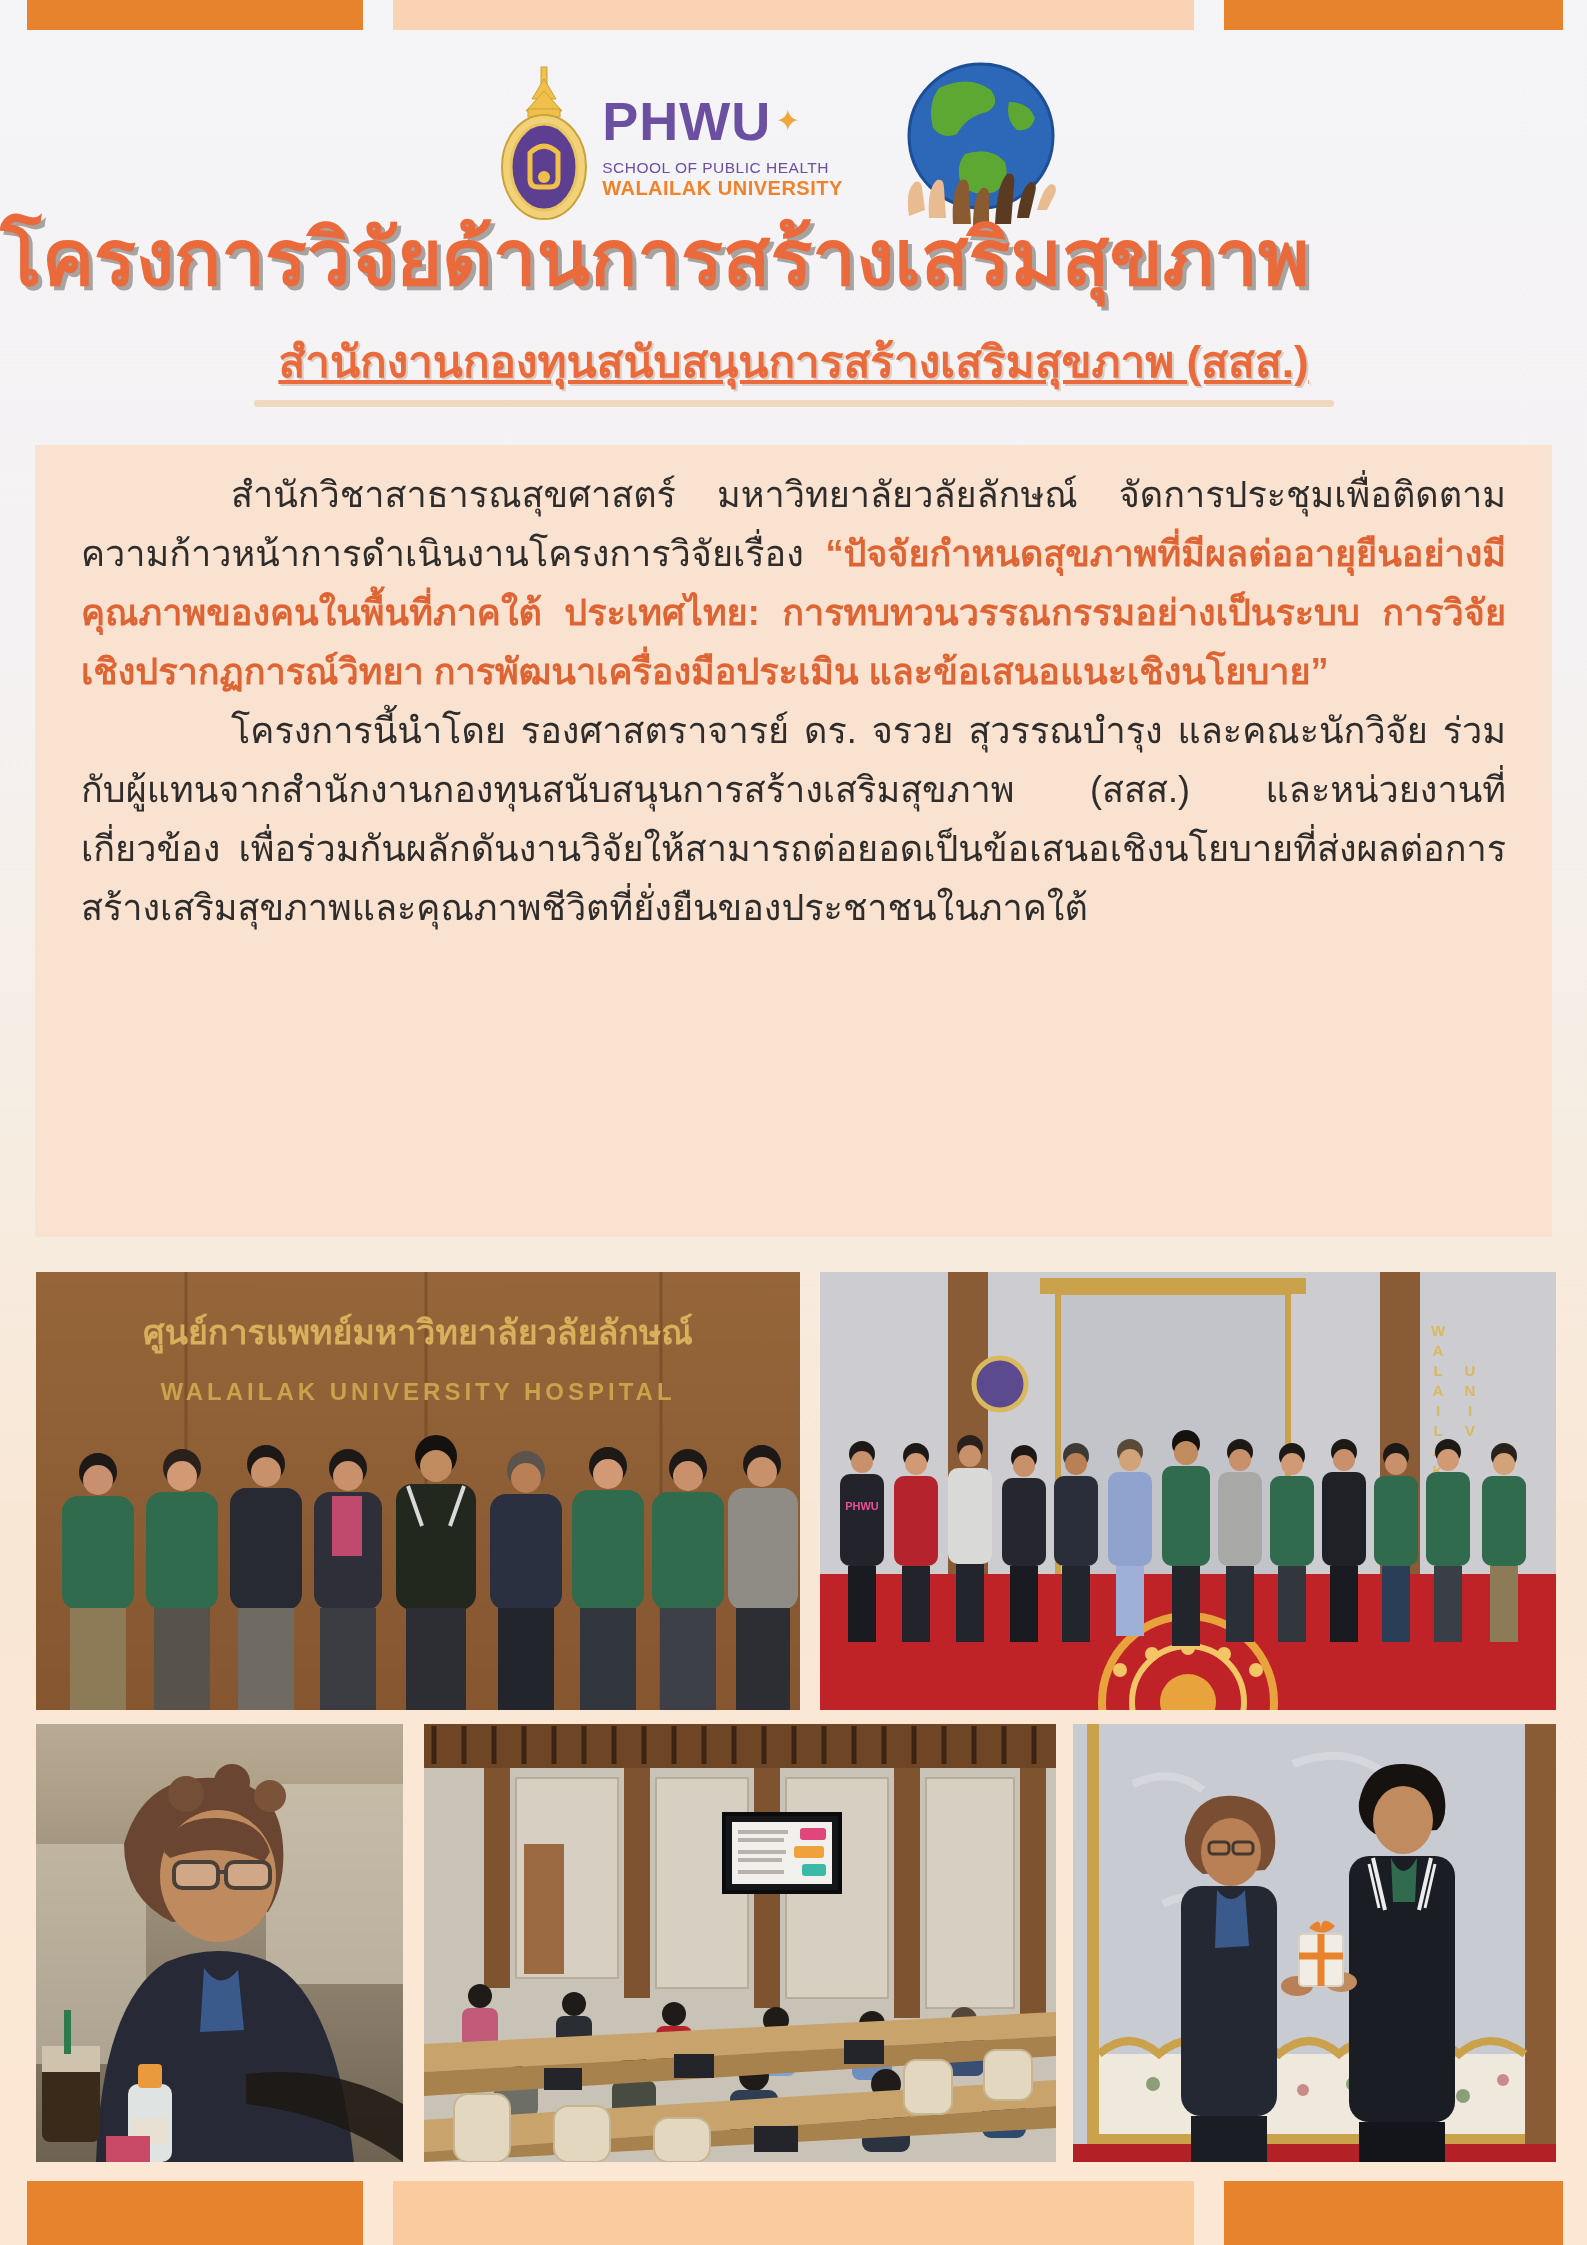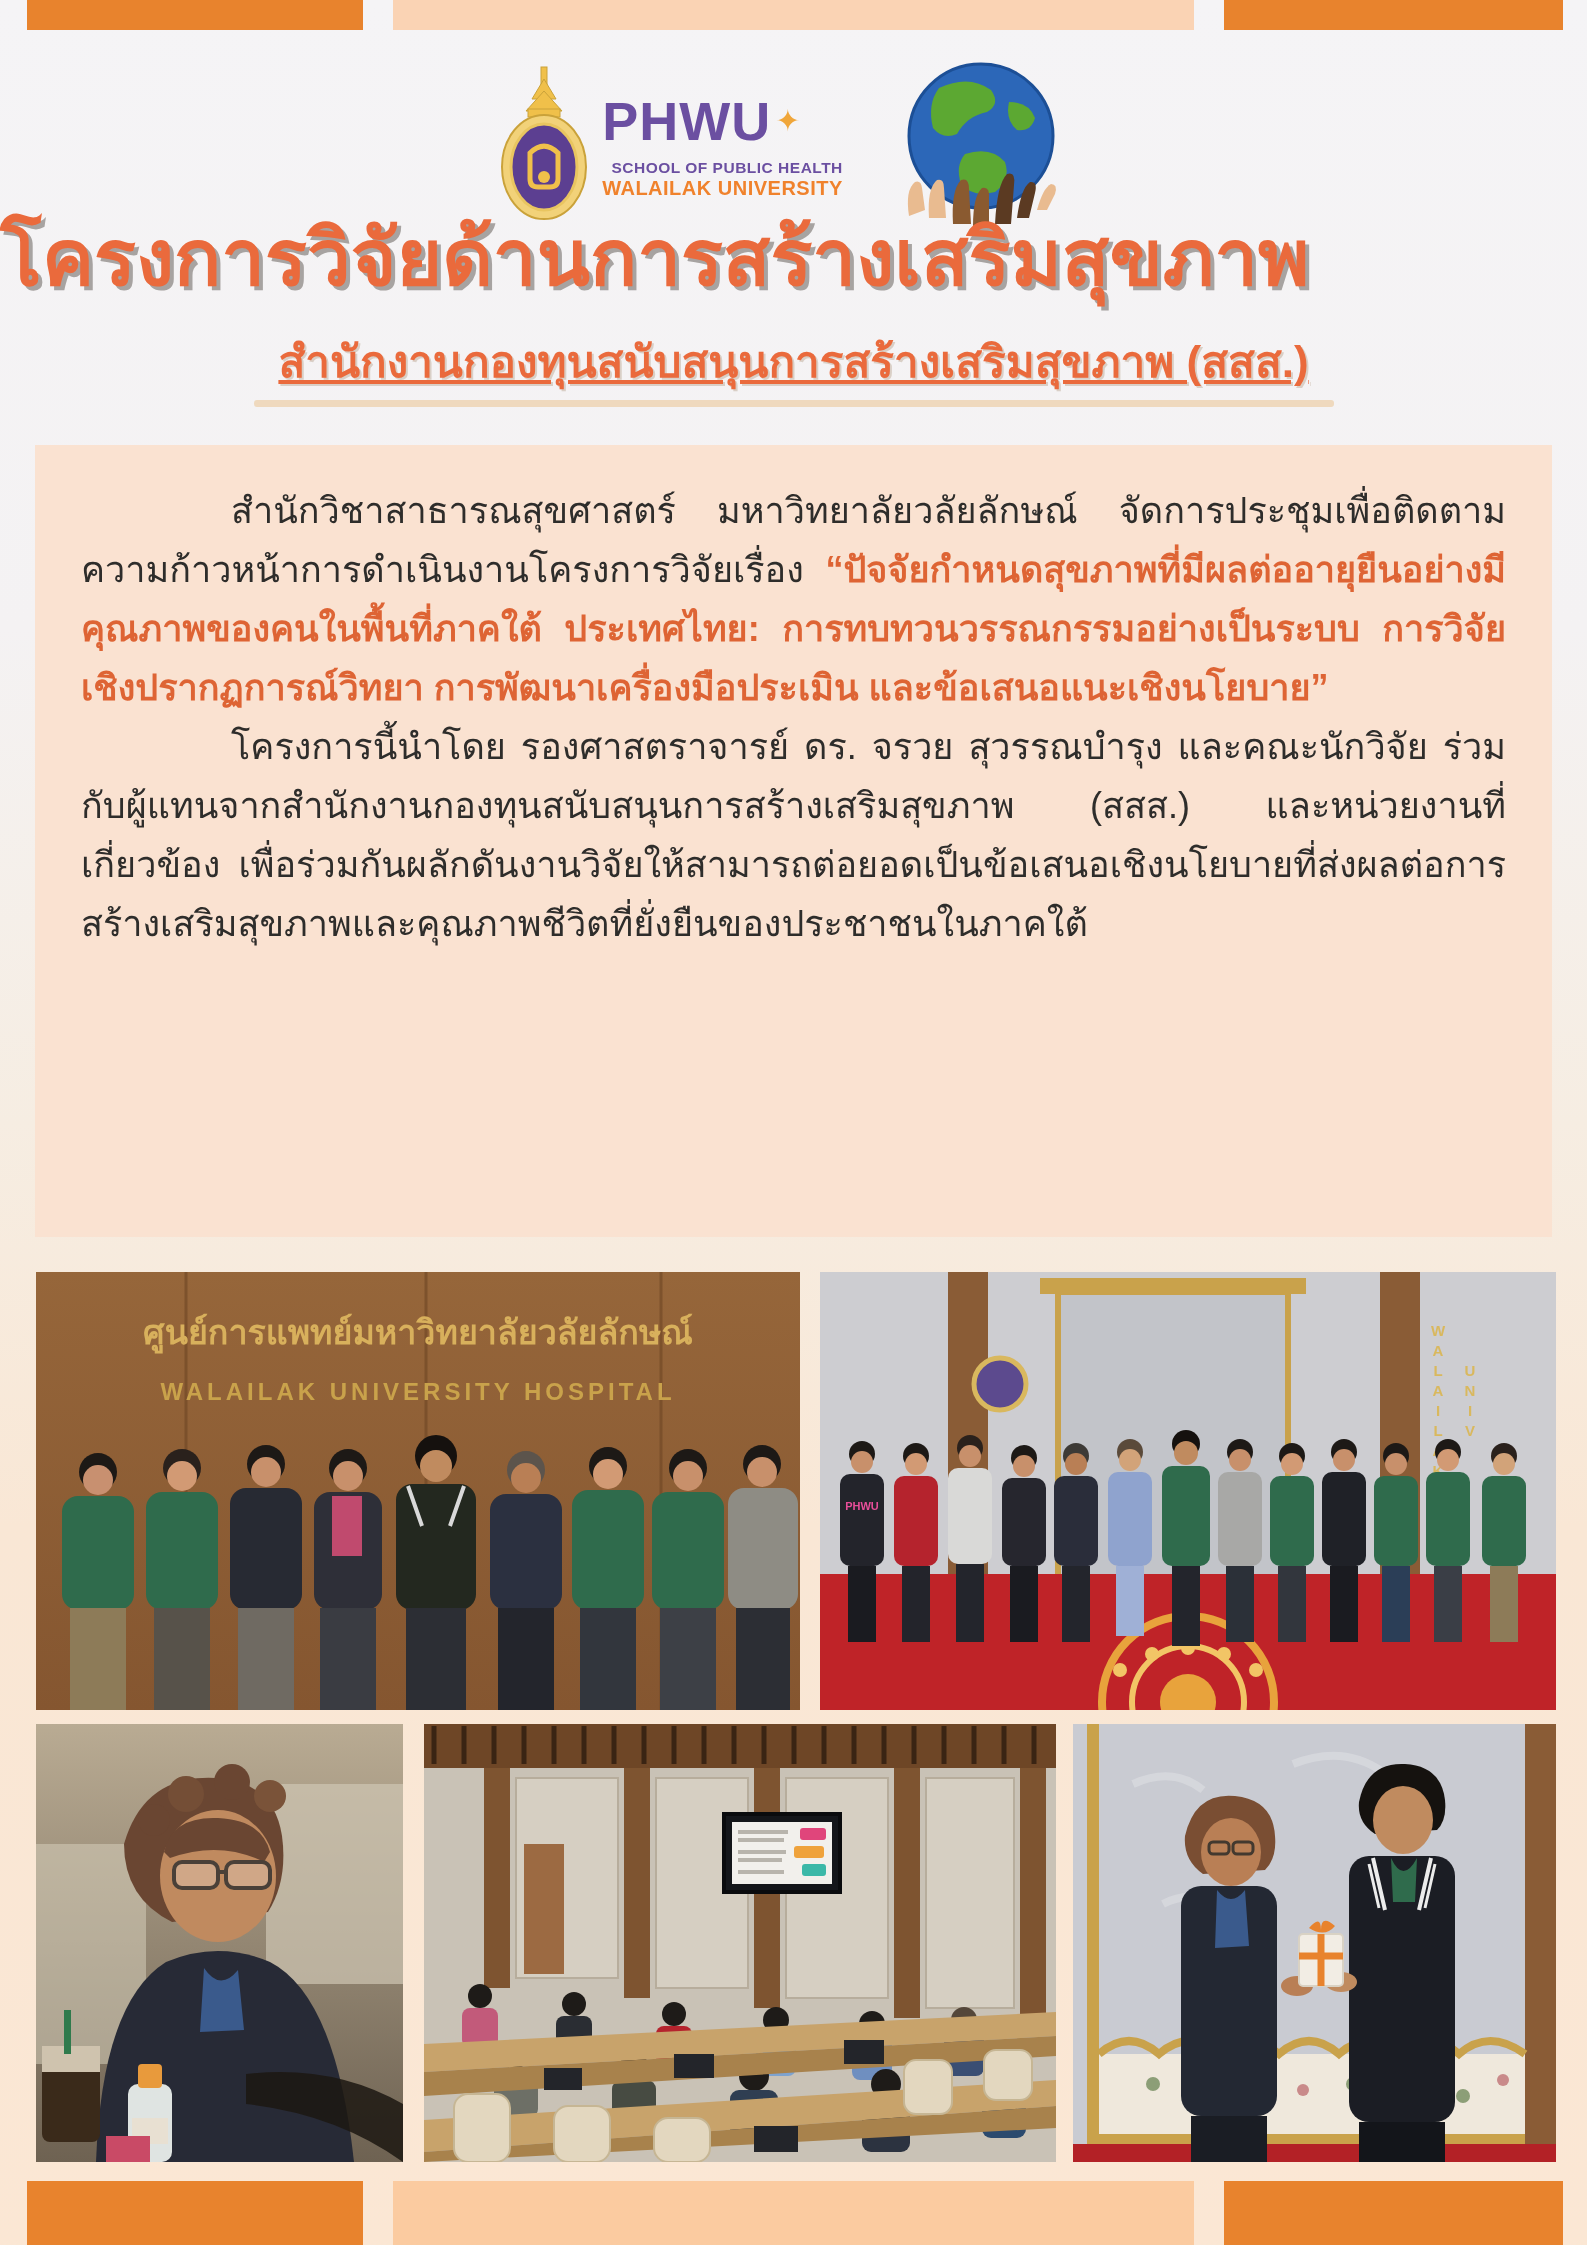--- a/index.html
+++ b/index.html
@@ -20,21 +20,21 @@
   .bar.bottom.peach{background:#fbcba0;}
   
   .logos{position:absolute;top:58px;left:0;width:100%;display:flex;justify-content:center;align-items:center;gap:26px;}
   .logo-sss{display:flex;flex-direction:column;align-items:center;width:225px;}
   .sss-acronym{font-size:74px;line-height:66px;font-weight:bold;color:#ee7a2f;letter-spacing:2px;}
   .sss-sub{font-size:17px;font-weight:bold;color:#3aa287;letter-spacing:1.5px;line-height:24px;}
   .logo-phwu{display:flex;align-items:center;gap:12px;}
   .phwu-text{display:flex;flex-direction:column;}
   .phwu-acronym{font-size:54px;line-height:52px;font-weight:bold;color:#6b4fa1;letter-spacing:1px;display:flex;align-items:center;}
   .phwu-star{color:#f0a63a;font-size:30px;margin-left:4px;}
-  .phwu-line1{font-size:15.5px;font-weight:bold;color:#6b4fa1;letter-spacing:.5px;margin-top:12px;text-align:right;}
+  .phwu-line1{font-size:15.5px;font-weight:normal;color:#6b4fa1;letter-spacing:.5px;margin-top:12px;}
   .phwu-line2{font-size:20px;font-weight:bold;color:#f0822c;letter-spacing:.5px;}
   .logo-ecphr{position:relative;width:220px;height:178px;}
   .ecphr-acronym{
     position:absolute;left:-18px;top:54px;width:260px;text-align:center;
     font-size:56px;font-weight:800;color:#df2a2c;letter-spacing:3px;z-index:2;
   }
   
   .main-title{
     position:absolute;top:214px;left:0;width:100%;text-align:left;white-space:nowrap;
     font-size:78px;font-weight:800;color:#ea6a3c;line-height:1.15;
@@ -43,21 +43,21 @@
   .sub-title{
     position:absolute;top:326px;left:0;width:100%;text-align:center;white-space:nowrap;
     font-size:44px;font-weight:bold;color:#ea6a3c;
     text-shadow:2px 2px 0 #d9cfc6;
     text-decoration:underline;
   }
   .divider{position:absolute;top:400px;left:50%;transform:translateX(-50%);width:1080px;height:7px;background:#efd9be;border-radius:3px;}
   
   .content-box{
     position:absolute;top:445px;left:35px;width:1517px;height:792px;
-    background:#fae2d1;box-sizing:border-box;padding:36px 46px 0 46px;
+    background:#fae2d1;box-sizing:border-box;padding:20px 46px 0 46px;
   }
   .content-box p{
     margin:0;font-size:36px;line-height:59px;color:#2e2d2b;
     text-align:justify;text-indent:150px;
   }
   .highlight{color:#de6434;font-weight:bold;}
   
   .photo{position:absolute;overflow:hidden;background:#cac2b4;}
   .photo svg{display:block;width:100%;height:100%;}
   .r1p1{left:36px;top:1272px;width:764px;height:438px;}

